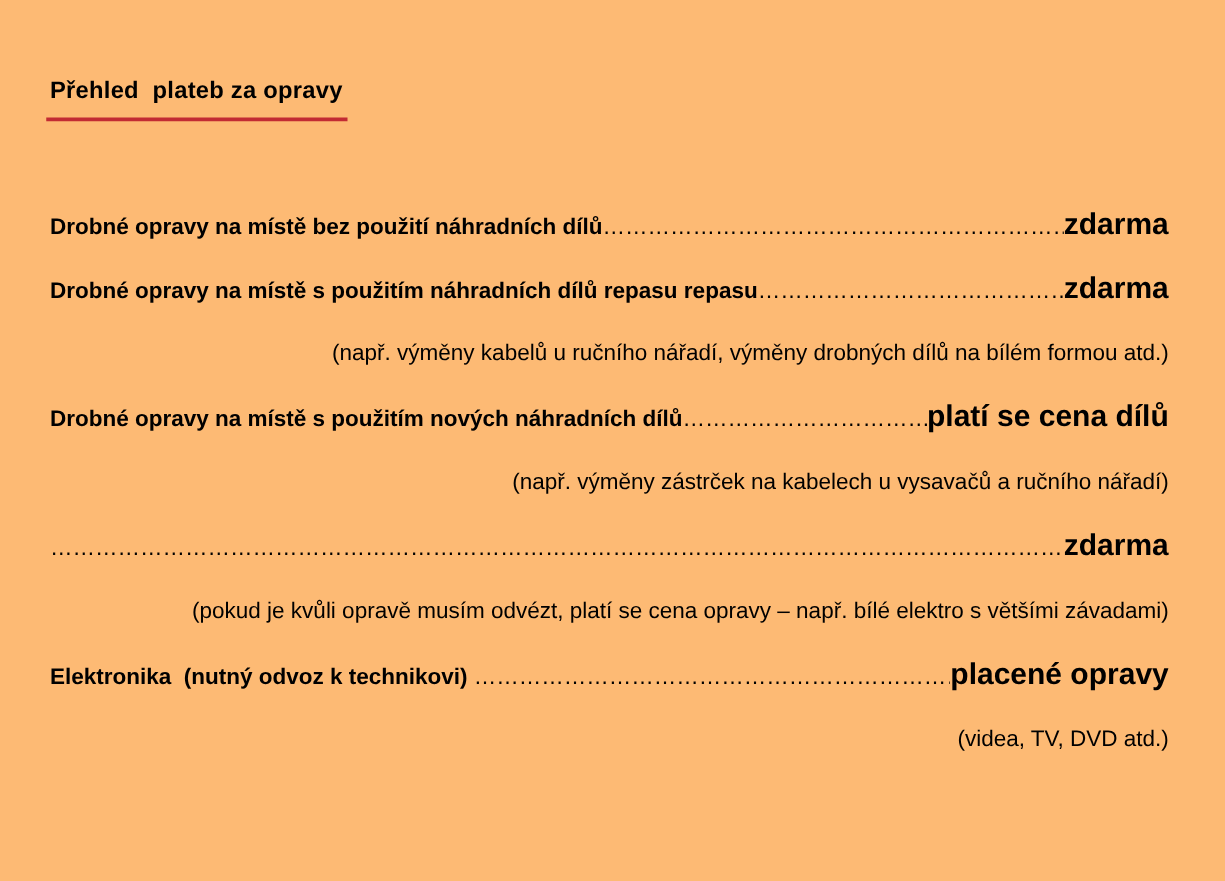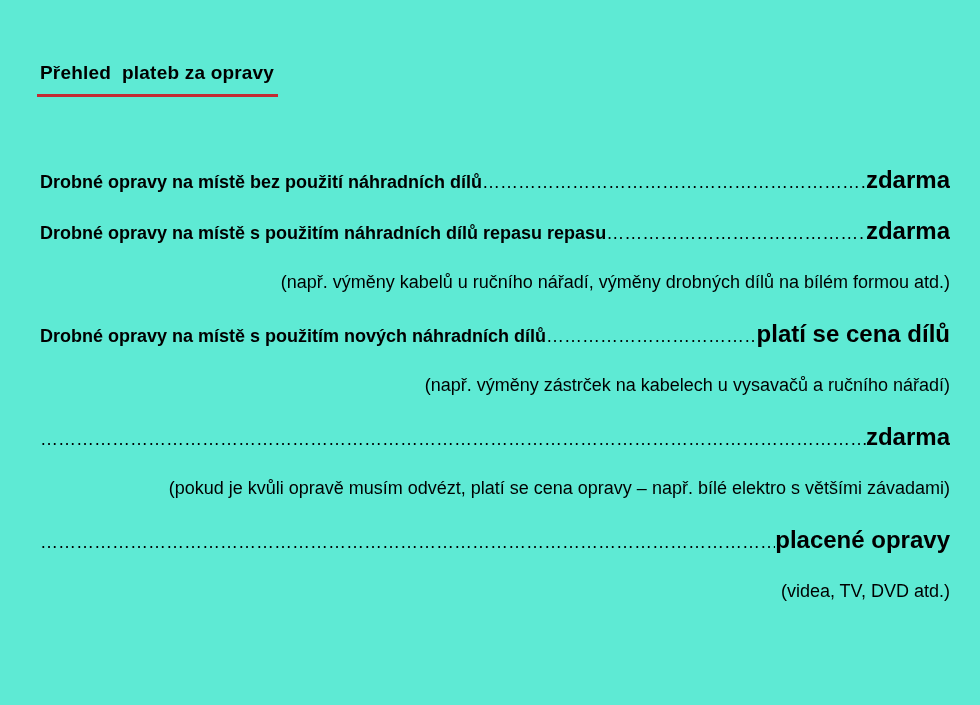--- a/index.html
+++ b/index.html
@@ -26,21 +26,21 @@
   }
   .title-text {
     font-size: 19px;
     font-weight: 700;
     white-space: pre;
     letter-spacing: 0.2px;
   }
   .body {
     position: absolute;
     left: 40px;
-    right: 30px;
+    right: 45px;
     top: 154px;
   }
   .row {
     height: 51.5px;
     display: flex;
     align-items: center;
   }
   .row.leader-row .inner {
     display: flex;
     align-items: baseline;
@@ -73,21 +73,21 @@
   .note {
     font-weight: 400;
     font-size: 18px;
     white-space: pre;
     text-align: right;
   }
 </style>
 </head>
 <body>
 
-<div class="slide" style="background: #5eead4; color: rgb(0, 0, 0);">
+<div class="slide" style="background: #fdba74; color: rgb(0, 0, 0);">
 
   <div class="title-wrap">
     <span class="title-text">Přehled  plateb za opravy</span>
   </div>
 
   <div class="body">
 
     <div class="row leader-row">
       <div class="inner">
         <span class="lead">Drobné opravy na místě bez použití náhradních dílů</span>
@@ -127,20 +127,21 @@
         <span class="tail">zdarma</span>
       </div>
     </div>
 
     <div class="row note-row">
       <span class="note">(pokud je kvůli opravě musím odvézt, platí se cena opravy – např. bílé elektro s většími závadami)</span>
     </div>
 
     <div class="row leader-row">
       <div class="inner">
+        <span class="lead">Elektronika  (nutný odvoz k technikovi) </span>
         <span class="dots">……………………………………………………………………………………………………………………………………………………………………………………………………………………………………………………………………</span>
         <span class="tail">placené opravy</span>
       </div>
     </div>
 
     <div class="row note-row">
       <span class="note">(videa, TV, DVD atd.)</span>
     </div>
 
   </div>

